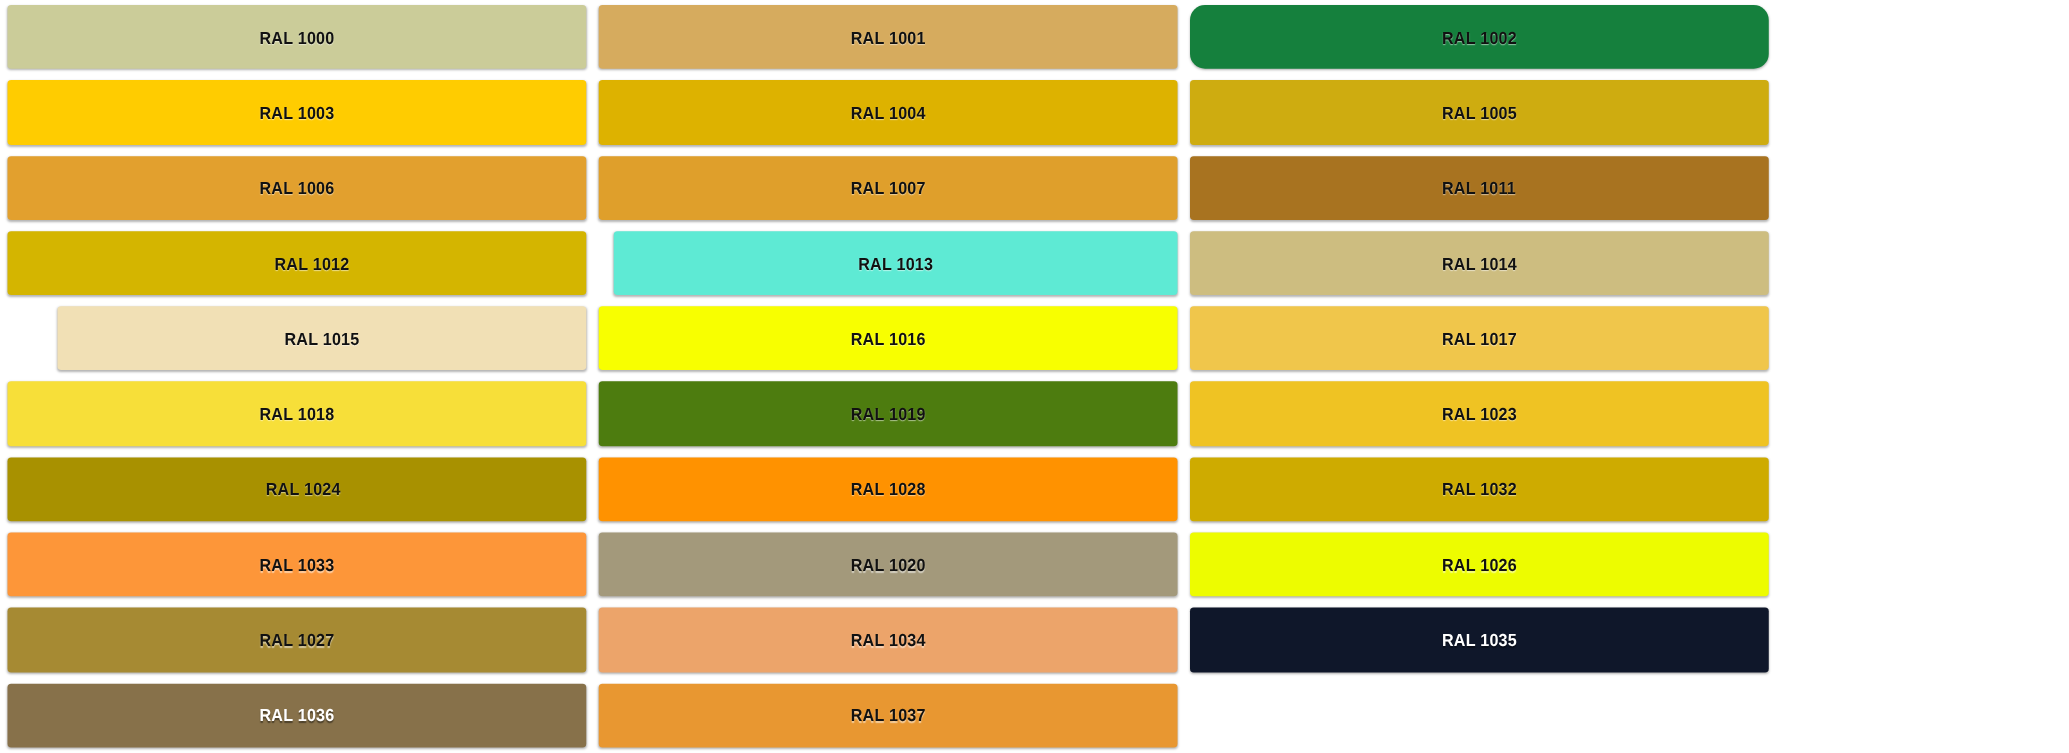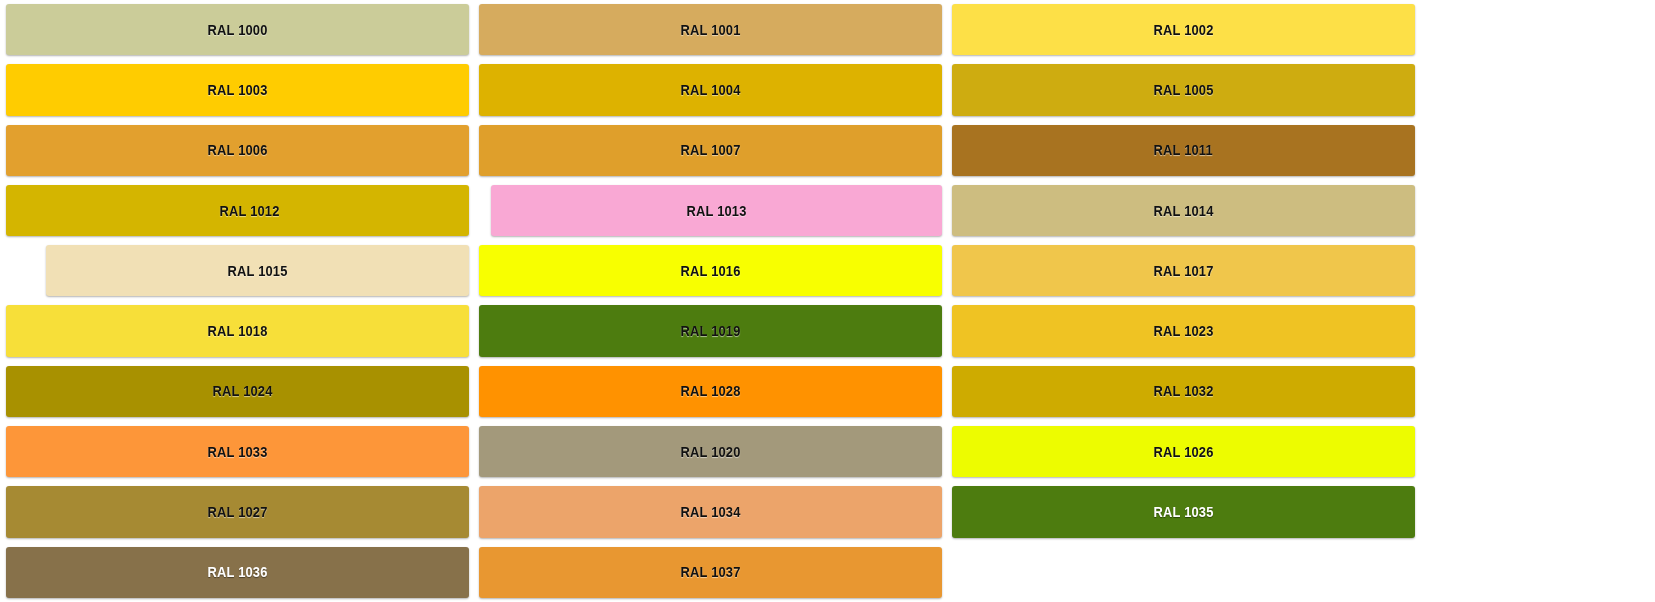--- a/index.html
+++ b/index.html
@@ -56,21 +56,21 @@
 </head>
 <body>
 
 <div id="palette" style="background: rgb(255, 255, 255); grid-template-columns: repeat(3, 1fr); grid-template-rows: repeat(10, 1fr);">
     <div class="swatch dark-text" style="background: rgb(203, 204, 153);">
       <span class="swatch-label">RAL 1000</span>
     </div>
     <div class="swatch dark-text" style="background: rgb(214, 171, 94);">
       <span class="swatch-label">RAL 1001</span>
     </div>
-    <div class="swatch dark-text" style="background: #fde047;">
+    <div class="swatch dark-text" style="background: #15803d; border-radius: 12px;">
       <span class="swatch-label">RAL 1002</span>
     </div>
     <div class="swatch dark-text" style="background: rgb(255, 204, 0);">
       <span class="swatch-label">RAL 1003</span>
     </div>
     <div class="swatch dark-text" style="background: rgb(221, 178, 0);">
       <span class="swatch-label">RAL 1004</span>
     </div>
     <div class="swatch dark-text" style="background: rgb(206, 172, 16);">
       <span class="swatch-label">RAL 1005</span>
@@ -80,21 +80,21 @@
     </div>
     <div class="swatch dark-text" style="background: rgb(223, 159, 43);">
       <span class="swatch-label">RAL 1007</span>
     </div>
     <div class="swatch dark-text" style="background: rgb(168, 115, 32);">
       <span class="swatch-label">RAL 1011</span>
     </div>
     <div class="swatch dark-text" style="background: rgb(212, 181, 0); padding-left: 24px;">
       <span class="swatch-label">RAL 1012</span>
     </div>
-    <div class="swatch dark-text" style="background: #f9a8d4; margin-left: 12px;">
+    <div class="swatch dark-text" style="background: #5eead4; margin-left: 12px;">
       <span class="swatch-label">RAL 1013</span>
     </div>
     <div class="swatch dark-text" style="background: rgb(205, 189, 128);">
       <span class="swatch-label">RAL 1014</span>
     </div>
     <div class="swatch dark-text" style="background: rgb(241, 224, 181); margin-left: 40px;">
       <span class="swatch-label">RAL 1015</span>
     </div>
     <div class="swatch dark-text" style="background: rgb(248, 255, 0);">
       <span class="swatch-label">RAL 1016</span>
@@ -128,21 +128,21 @@
     </div>
     <div class="swatch dark-text" style="background: rgb(237, 252, 0);">
       <span class="swatch-label">RAL 1026</span>
     </div>
     <div class="swatch dark-text" style="background: rgb(166, 138, 51);">
       <span class="swatch-label">RAL 1027</span>
     </div>
     <div class="swatch dark-text" style="background: rgb(236, 164, 106);">
       <span class="swatch-label">RAL 1034</span>
     </div>
-    <div class="swatch light-text" style="background: #4d7c0f;">
+    <div class="swatch light-text" style="background: #0f172a;">
       <span class="swatch-label">RAL 1035</span>
     </div>
     <div class="swatch light-text" style="background: rgb(135, 113, 74);">
       <span class="swatch-label">RAL 1036</span>
     </div>
     <div class="swatch dark-text" style="background: rgb(232, 151, 49);">
       <span class="swatch-label">RAL 1037</span>
     </div>
   </div>
 

